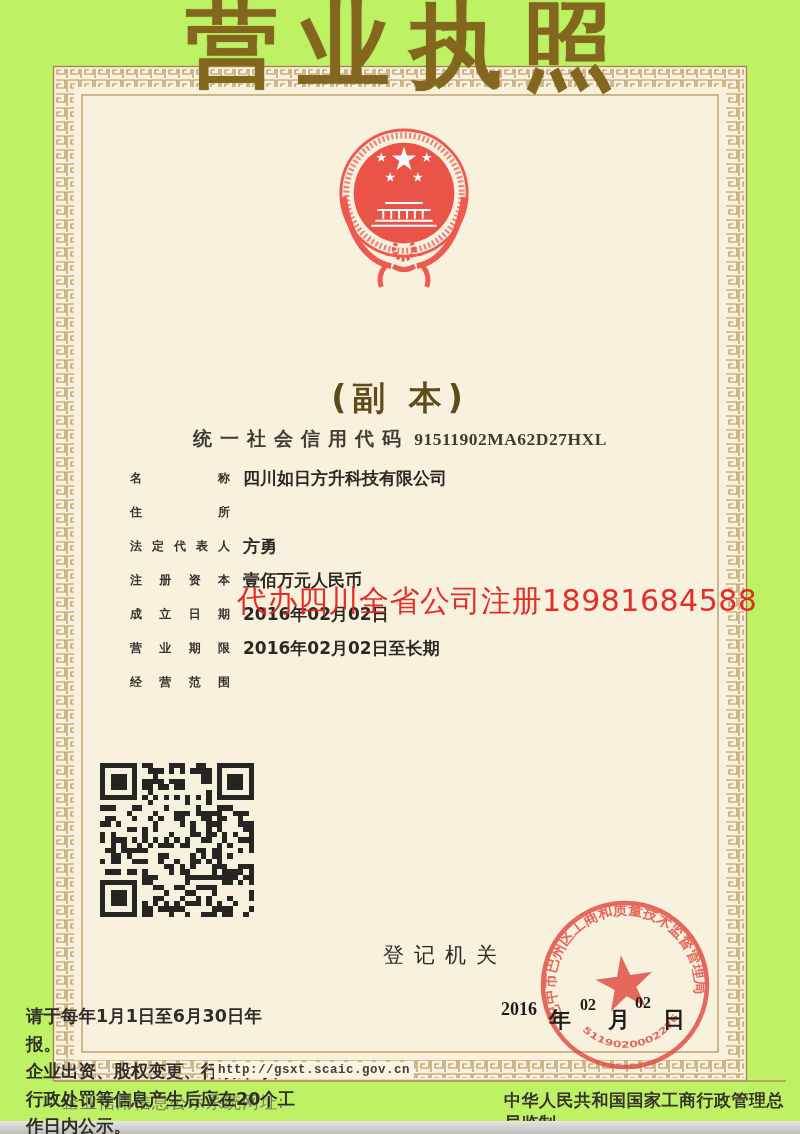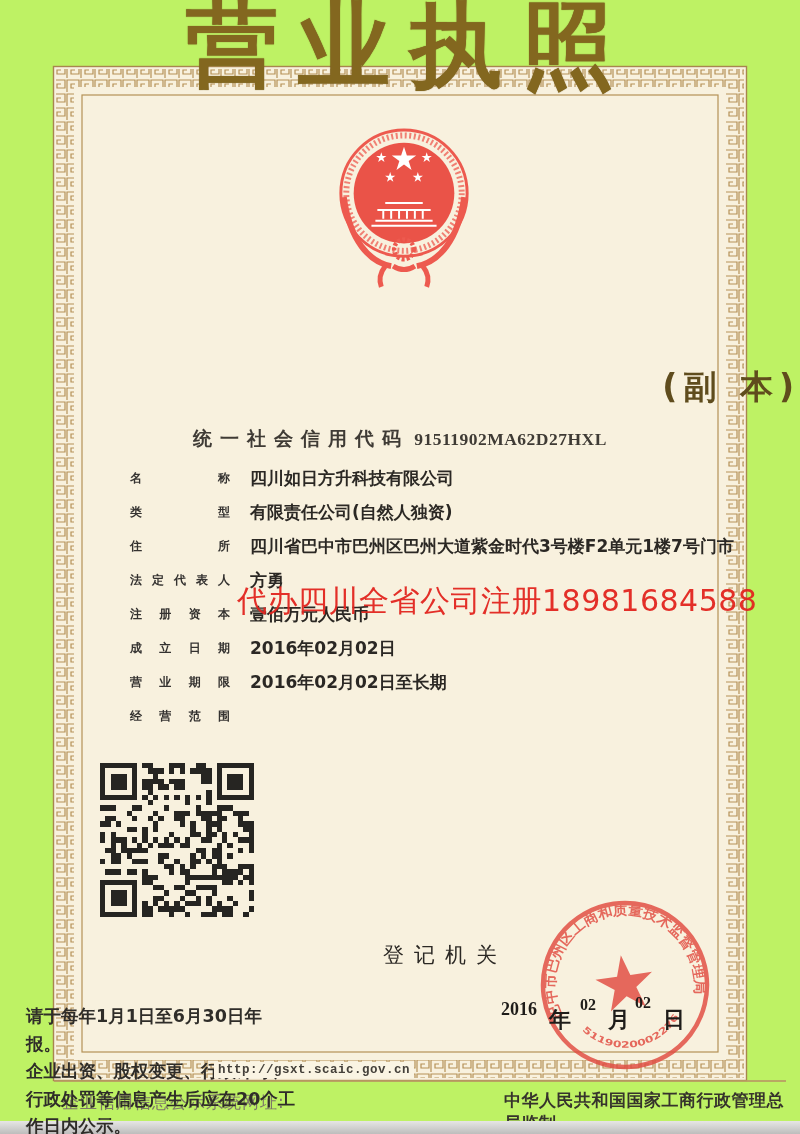--- a/index.html
+++ b/index.html
@@ -11,39 +11,39 @@
   }
   .abs{position:absolute;}
   
   .license-title{
     left:0;top:276;width:800px;text-align:center;
     font-size:92px;font-weight:700;letter-spacing:20px;text-indent:20px;
     color:#83671f;line-height:1;
     text-shadow:0 0 1px #6d5418;
   }
   .license-subtitle{
-    left:0;top:370px;width:800px;text-align:right;
+    left:0;top:381px;width:800px;text-align:center;
     font-size:33px;font-weight:600;letter-spacing:6px;color:#5f4c1d;line-height:1;
   }
   .credit-line{
     left:0;top:427px;width:800px;text-align:center;line-height:1.2;
     color:#3f3b35;white-space:nowrap;
   }
   .credit-label{font-size:19px;font-weight:600;letter-spacing:8px;}
   .credit-value{font-size:17.5px;font-weight:600;letter-spacing:.5px;font-family:"Liberation Serif","DejaVu Serif",serif;}
   
   .fields{left:130px;top:466px;width:600px;}
   .field-row{display:flex;align-items:flex-start;margin-bottom:10px;line-height:24px;}
   .field-label{
     flex:0 0 100px;width:100px;display:inline-block;
     text-align:justify;text-align-last:justify;
     font-size:12px;font-weight:600;color:#343230;
   }
   .field-value{
-    margin-left:20px;font-size:17px;font-weight:600;color:#2b2824;white-space:nowrap;
+    margin-left:13px;font-size:17px;font-weight:600;color:#2b2824;white-space:nowrap;
   }
   .field-value.wrap{white-space:normal;width:512px;line-height:28px;}
   
   .watermark{
     left:237px;top:581px;font-size:30px;font-weight:500;color:#e2251f;
     white-space:nowrap;opacity:.95;letter-spacing:0.5px;z-index:30;
   }
   .approval-note{
     left:0;top:903px;width:800px;text-align:center;
     font-size:18px;font-weight:600;color:#2b2824;letter-spacing:.5px;
@@ -125,26 +125,21 @@
     <span class="credit-label">统一社会信用代码</span>
     <span class="credit-value">91511902MA62D27HXL</span>
   </div>
 
   <div class="abs fields">
       <div class="field-row">
         <span class="field-label">名称</span>
         <span class="field-value">四川如日方升科技有限公司</span>
       </div>
       <div class="field-row">
-        <span class="field-label">类型</span>
-        <span class="field-value">有限责任公司(自然人独资)</span>
-      </div>
-      <div class="field-row">
         <span class="field-label">住所</span>
-        <span class="field-value">四川省巴中市巴州区巴州大道紫金时代3号楼F2单元1楼7号门市</span>
       </div>
       <div class="field-row">
         <span class="field-label">法定代表人</span>
         <span class="field-value">方勇</span>
       </div>
       <div class="field-row">
         <span class="field-label">注册资本</span>
         <span class="field-value">壹佰万元人民币</span>
       </div>
       <div class="field-row">

